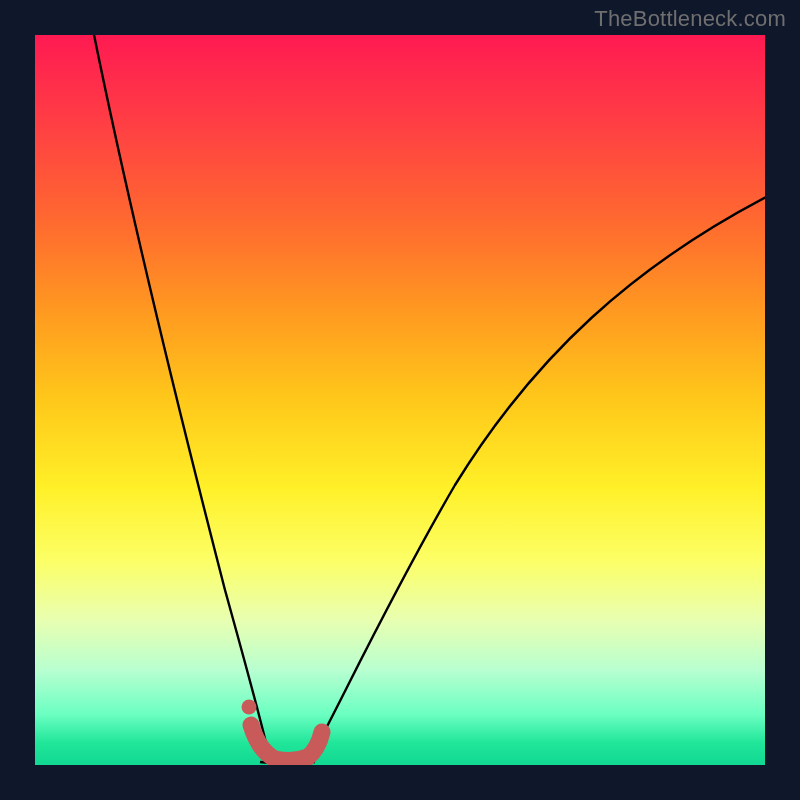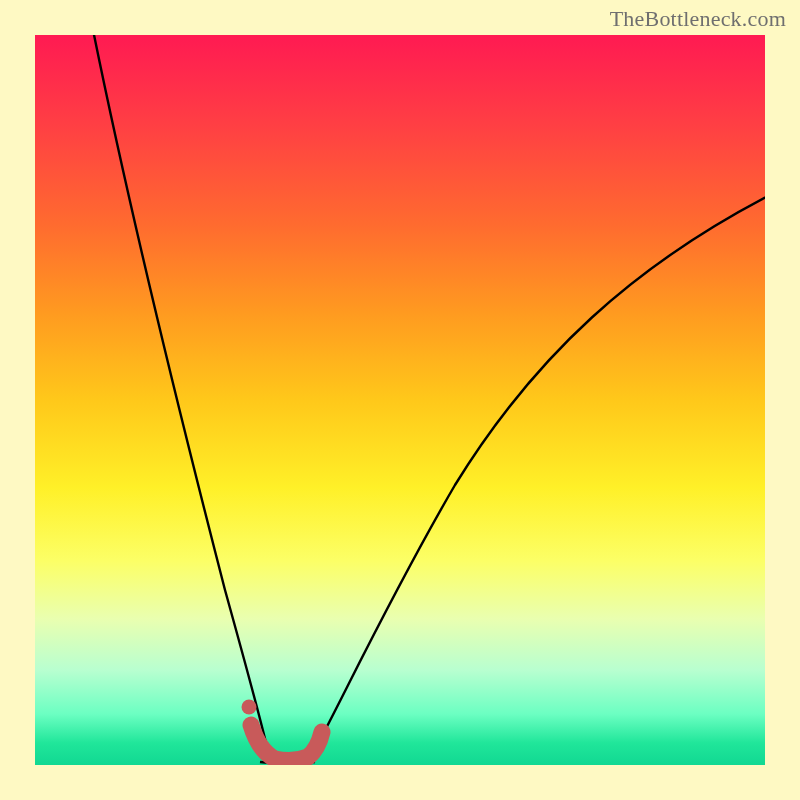--- a/index.html
+++ b/index.html
@@ -10,22 +10,21 @@
     background: #000;
     overflow: hidden;
     font-family: Arial, Helvetica, sans-serif;
   }
   .frame {
     position: absolute;
     left: 0;
     top: 0;
     width: 800px;
     height: 800px;
-    background: #fef9c3;
-    font-family: Liberation Serif, serif;
+    background: #0f172a;
   }
   .plot-area {
     position: absolute;
     left: 35px;
     top: 35px;
     width: 730px;
     height: 730px;
     overflow: hidden;
   }
   .gradient {

